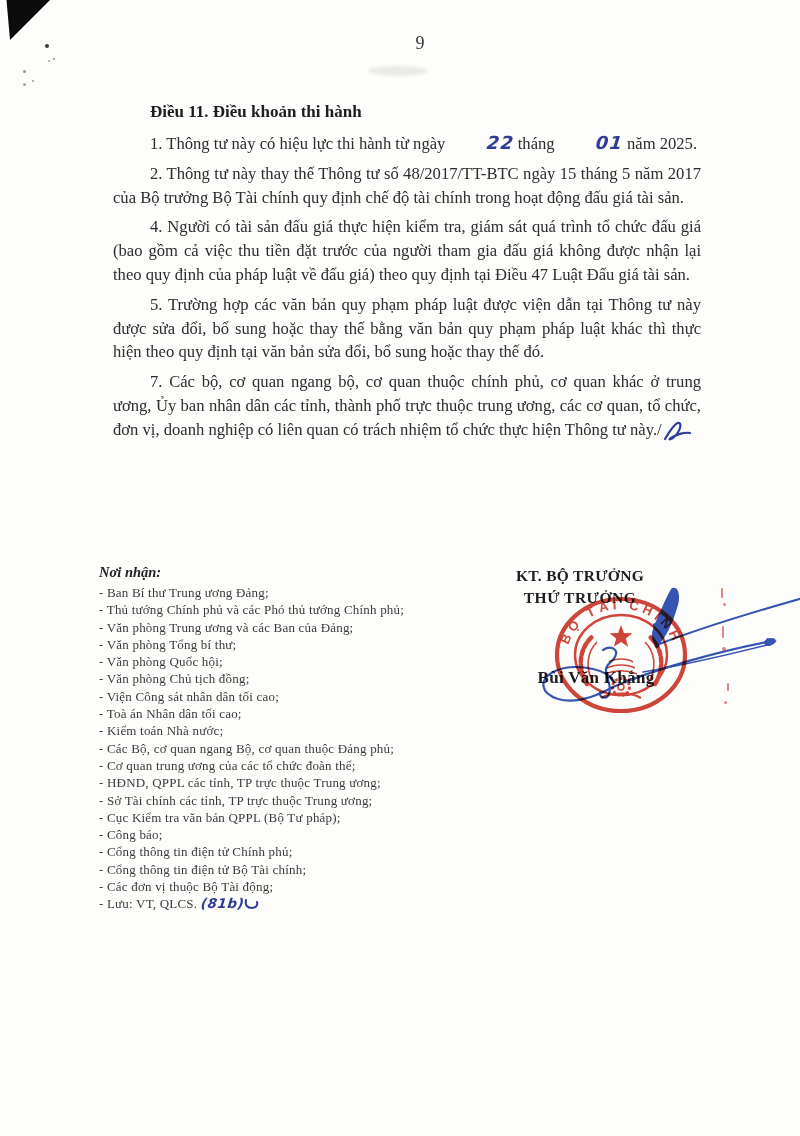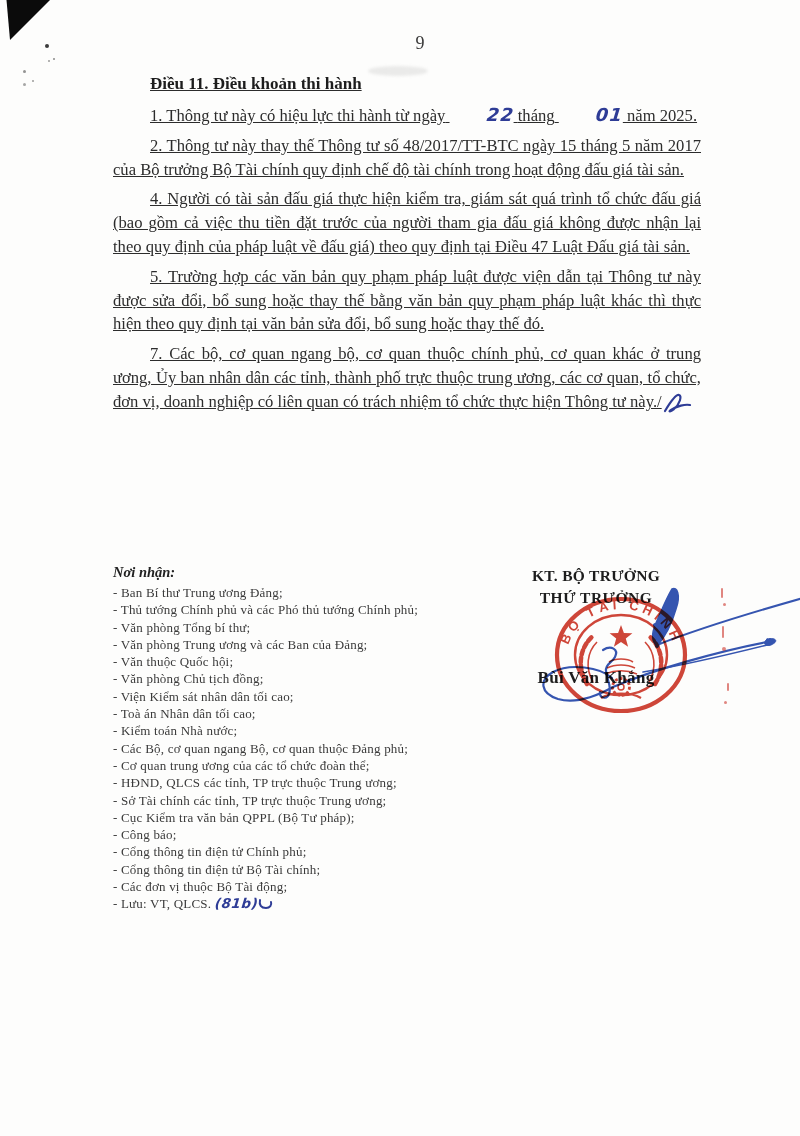--- a/index.html
+++ b/index.html
@@ -9,37 +9,37 @@
     font-family:"Liberation Serif","DejaVu Serif",serif;color:#2e2e2e;
   }
   
   .corner-fold{position:absolute;left:0;top:0;width:50px;height:40px;background:#0b0b0b;
     -webkit-clip-path:polygon(13% 0,100% 0,20% 100%);clip-path:polygon(13% 0,100% 0,20% 100%);}
   .speck{position:absolute;background:#3c3c3c;border-radius:50%;}
   .smudge{position:absolute;background:rgba(150,150,150,.18);border-radius:50%;filter:blur(1.5px);}
   .page-number{position:absolute;left:0;top:33px;width:840px;text-align:center;
     font-size:18px;color:#3a3a3a;}
   
-  .content{position:absolute;left:113px;top:72px;width:588px;
-    font-size:16.6px;line-height:23.8px;text-align:justify;color:#2c2c2c;text-decoration:underline;}
+  .content{position:absolute;left:113px;top:100px;width:588px;
+    font-size:16.6px;line-height:23.8px;text-align:justify;color:#2c2c2c;}
   .content h2{font-size:17px;font-weight:bold;color:#1d1d1d;margin:0 0 8px 0;
     text-indent:37px;text-align:left;line-height:24px;}
   .content p{margin:0 0 6px 0;text-indent:37px;}
   .hand{font-family:"DejaVu Sans",sans-serif;font-style:italic;font-weight:bold;
     color:#2e3c96;display:inline-block;transform:skewX(-6deg);}
   .hand-day,.hand-month{font-size:18px;letter-spacing:1px;line-height:1;}
   .paraph-svg{display:inline-block;vertical-align:-8px;margin-left:1px;}
   
-  .recipients{position:absolute;left:113px;top:564px;width:360px;color:#3a3a3a;}
+  .recipients{position:absolute;left:99px;top:564px;width:360px;color:#3a3a3a;}
   .recipients .label{font-size:14.5px;font-weight:bold;font-style:italic;color:#222;
     margin-bottom:3px;}
   .recipients .item{font-size:13px;line-height:17.3px;letter-spacing:.2px;}
   .hand-archive{font-size:13.5px;letter-spacing:.5px;}
   
-  .signoff{position:absolute;left:488px;top:565px;width:216px;text-align:center;
+  .signoff{position:absolute;left:472px;top:565px;width:216px;text-align:center;
     font-weight:bold;color:#1d1d1d;}
   .signoff .authority{font-size:15.5px;line-height:22px;letter-spacing:.3px;}
   .signoff .title{font-size:15.5px;line-height:22px;letter-spacing:.5px;}
   .signer{position:absolute;left:488px;top:668px;width:216px;text-align:center;
     font-weight:bold;font-size:17px;color:#1d1d1d;letter-spacing:.3px;}
   .seal-svg{position:absolute;left:549px;top:592px;mix-blend-mode:multiply;}
   .sig-svg{position:absolute;left:495px;top:575px;mix-blend-mode:multiply;}
   .red-mark{position:absolute;background:rgba(205,55,45,.6);border-radius:2px;}
 </style>
 </head>
@@ -74,30 +74,30 @@
       <span>7. Các bộ, cơ quan ngang bộ, cơ quan thuộc chính phủ, cơ quan khác ở trung ương, Ủy ban nhân dân các tỉnh, thành phố trực thuộc trung ương, các cơ quan, tổ chức, đơn vị, doanh nghiệp có liên quan có trách nhiệm tổ chức thực hiện Thông tư này./</span><svg class="paraph-svg" width="30" height="24" viewBox="0 0 30 24">
         <path d="M2,20 C8,10 13,3 16,4 C19,5 17,13 11,18 C7,21 5,21 8,19 C14,15 22,13 27,14" fill="none" stroke="#2e3c96" stroke-width="2.2" stroke-linecap="round"></path>
       </svg>
     </p>
   </div>
 
   <div class="recipients">
     <div class="label">Nơi nhận:</div>
     <div class="item">- Ban Bí thư Trung ương Đảng;</div>
     <div class="item">- Thủ tướng Chính phủ và các Phó thủ tướng Chính phủ;</div>
+    <div class="item">- Văn phòng Trung ương và các Ban của Đảng;</div>
     <div class="item">- Văn phòng Tổng bí thư;</div>
-    <div class="item">- Văn phòng Trung ương và các Ban của Đảng;</div>
-    <div class="item">- Văn thuộc Quốc hội;</div>
+    <div class="item">- Văn phòng Quốc hội;</div>
     <div class="item">- Văn phòng Chủ tịch đồng;</div>
-    <div class="item">- Viện Kiểm sát nhân dân tối cao;</div>
+    <div class="item">- Viện Công sát nhân dân tối cao;</div>
     <div class="item">- Toà án Nhân dân tối cao;</div>
     <div class="item">- Kiểm toán Nhà nước;</div>
     <div class="item">- Các Bộ, cơ quan ngang Bộ, cơ quan thuộc Đảng phủ;</div>
     <div class="item">- Cơ quan trung ương của các tổ chức đoàn thể;</div>
-    <div class="item">- HĐND, QLCS các tỉnh, TP trực thuộc Trung ương;</div>
+    <div class="item">- HĐND, QPPL các tỉnh, TP trực thuộc Trung ương;</div>
     <div class="item">- Sở Tài chính các tỉnh, TP trực thuộc Trung ương;</div>
     <div class="item">- Cục Kiểm tra văn bản QPPL (Bộ Tư pháp);</div>
     <div class="item">- Công báo;</div>
     <div class="item">- Cổng thông tin điện tử Chính phủ;</div>
     <div class="item">- Cổng thông tin điện tử Bộ Tài chính;</div>
     <div class="item">- Các đơn vị thuộc Bộ Tài động;</div>
     <div class="item">
       <span>- Lưu: VT, QLCS.</span>
       <span class="hand hand-archive">(81b)</span><svg width="18" height="14" viewBox="0 0 18 14" style="vertical-align:-3px;">
         <path d="M2,3 C1,8 3,11 8,11 C12,11 14,8 13,5" fill="none" stroke="#2e3c96" stroke-width="2" stroke-linecap="round"></path>

